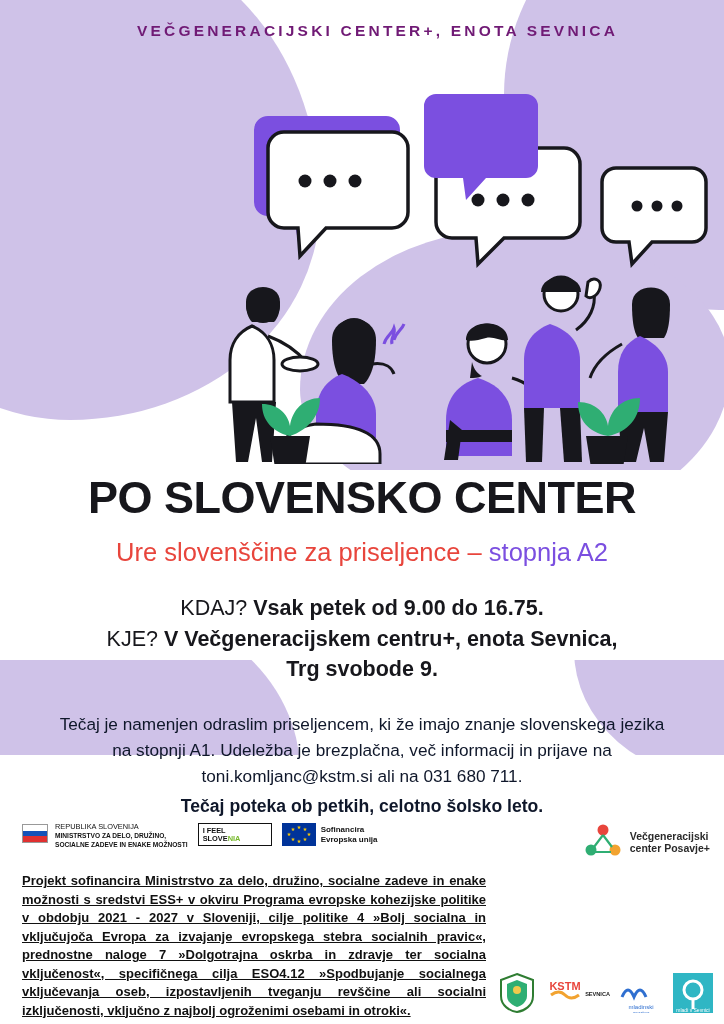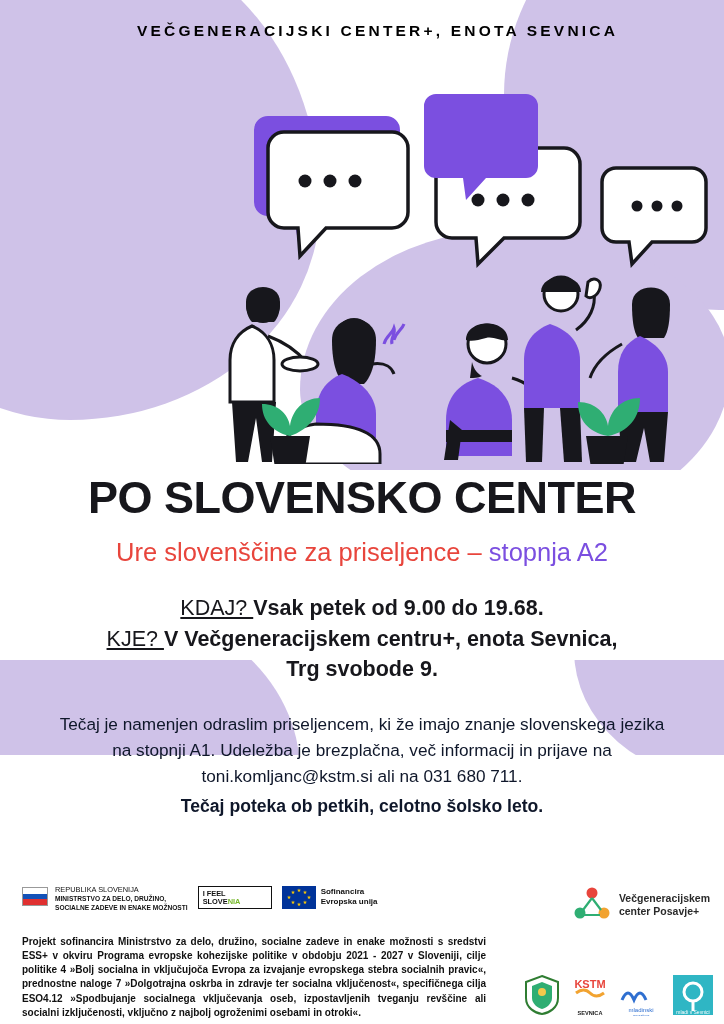--- a/index.html
+++ b/index.html
@@ -71,21 +71,21 @@
     background: #ffffff;
     z-index: 1;
   }
   .content { position: relative; z-index: 3; }
 
   .eyebrow {
     text-align: center;
     font-size: 15.5px;
     font-weight: bold;
     letter-spacing: 3.2px;
-    color: #000000;
+    color: #701a75;
     padding-top: 22px;
     margin-left: 31px;
   }
 
   .illus {
     position: relative;
     width: 724px; height: 420px;
     margin-top: 4px;
   }
   .illus svg { display: block; }
@@ -107,21 +107,21 @@
   .sub-red { color: #e8453c; }
   .sub-purple { color: #7b4fe0; }
 
   .info {
     text-align: center;
     margin-top: 26px;
     font-size: 21.5px;
     color: #17171c;
     line-height: 1.42;
   }
-  .info .lbl { font-weight: normal; text-decoration: underline; }
+  .info .lbl { font-weight: normal; }
   .info .val { font-weight: bold; }
 
   .body-text {
     text-align: center;
     margin-top: 26px;
     font-size: 17.2px;
     color: #0f172a;
     line-height: 1.52;
     padding: 0 48px;
   }
@@ -169,33 +169,34 @@
   .eu-text { font-size: 8px; font-weight: bold; color: #111; line-height: 1.25; }
 
   .vgc-logo {
     margin-left: auto; display: flex; align-items: center; gap: 7px;
   }
   .vgc-mark { width: 40px; height: 40px; }
   .vgc-text { font-size: 10.5px; font-weight: bold; color: #2a2a2a; line-height: 1.22; }
 
   .disclaimer {
     padding: 6px 18px 4px 18px;
-    font-size: 10px;
+    font-size: 13px;
     line-height: 1.42;
     font-weight: bold;
     color: #111;
     text-align: justify;
     width: 500px;
+    text-decoration: underline;
   }
   .partner-logos {
     position: absolute;
     right: 14px; bottom: 8px;
     display: flex; align-items: flex-end; gap: 8px;
   }
-  .plogo { height: 46px; display: flex; flex-direction: column; align-items: center; justify-content: flex-end; }
+  .plogo { height: 46px; display: flex; flex-direction: row; align-items: center; justify-content: flex-end; }
   .plogo .cap { font-size: 5.6px; font-weight: bold; color: #222; margin-top: 1px; }
 </style>
 </head>
 <body>
 
 <div class="poster">
   <div class="blob-top-left"></div>
   <div class="blob-top-right"></div>
   <div class="blob-mid"></div>
   <div class="white-band"></div>
@@ -294,21 +295,21 @@
     </div>
 
     <div class="title">PO SLOVENSKO CENTER</div>
 
     <div class="subtitle">
       <span class="sub-red">Ure slovenščine za priseljence – </span><span class="sub-purple">stopnja A2</span>
     </div>
 
     <div class="info">
       <div>
-        <span class="lbl">KDAJ? </span><span class="val">Vsak petek od 9.00 do 19.68.</span>
+        <span class="lbl">KDAJ? </span><span class="val">Vsak petek od 9.00 do 16.75.</span>
       </div>
       <div>
         <span class="lbl">KJE? </span><span class="val">V Večgeneracijskem centru+, enota Sevnica,</span>
       </div>
       <div>
         <span class="val">Trg svobode 9.</span>
       </div>
     </div>
 
     <div class="body-text">
@@ -352,21 +353,21 @@
       </div>
 
       <div class="vgc-logo">
         <svg class="vgc-mark" viewBox="0 0 40 40">
           <circle cx="20" cy="8" r="5.5" fill="#e8453c"></circle>
           <circle cx="8" cy="28" r="5.5" fill="#2fae73"></circle>
           <circle cx="32" cy="28" r="5.5" fill="#f2a330"></circle>
           <path d="M20 13 L11 25 M29 25 L20 13 M12 30 L28 30" stroke="#2fae73" stroke-width="2.2" fill="none"></path>
         </svg>
         <div class="vgc-text">
-          <div>Večgeneracijskem</div>
+          <div>Večgeneracijski</div>
           <div>center Posavje+</div>
         </div>
       </div>
     </div>
 
     <div class="disclaimer">Projekt sofinancira Ministrstvo za delo, družino, socialne zadeve in enake možnosti s sredstvi ESS+ v okviru Programa evropske kohezijske politike v obdobju 2021 - 2027 v Sloveniji, cilje politike 4 »Bolj socialna in vključujoča Evropa za izvajanje evropskega stebra socialnih pravic«, prednostne naloge 7 »Dolgotrajna oskrba in zdravje ter socialna vključenost«, specifičnega cilja ESO4.12 »Spodbujanje socialnega vključevanja oseb, izpostavljenih tveganju revščine ali socialni izključenosti, vključno z najbolj ogroženimi osebami in otroki«.</div>
 
     <div class="partner-logos">
       <div class="plogo">
         <svg width="40" height="42" viewBox="0 0 40 42">

